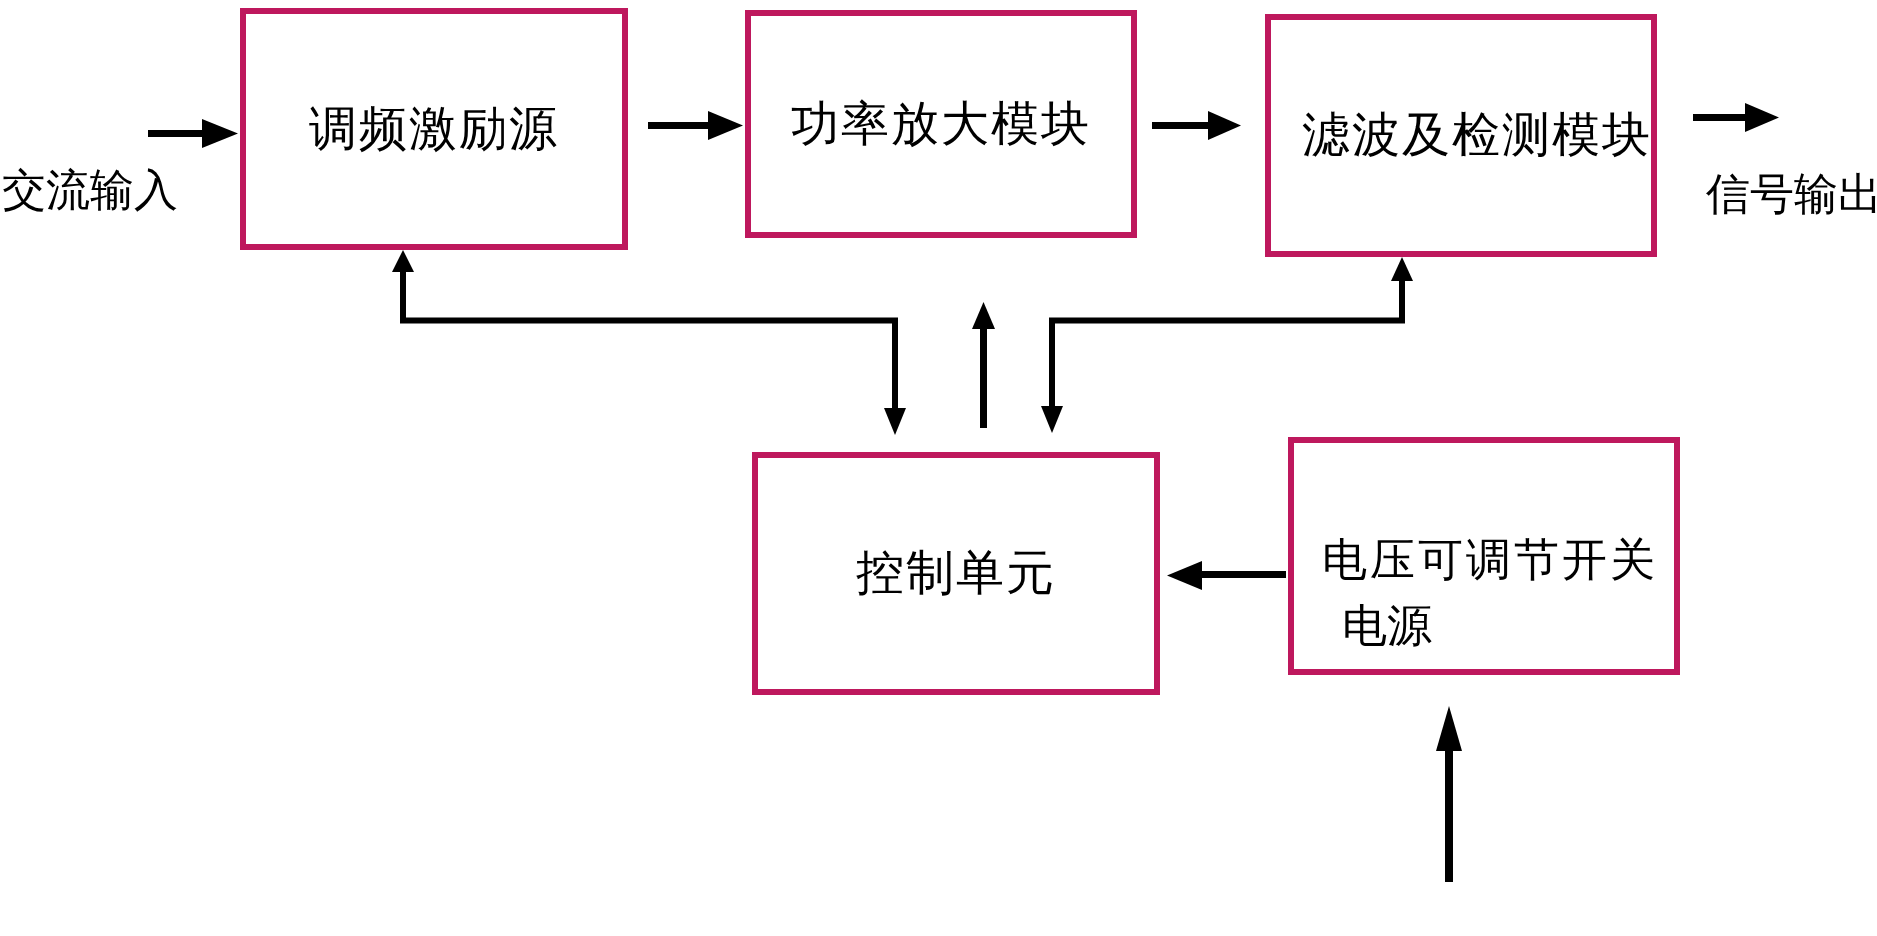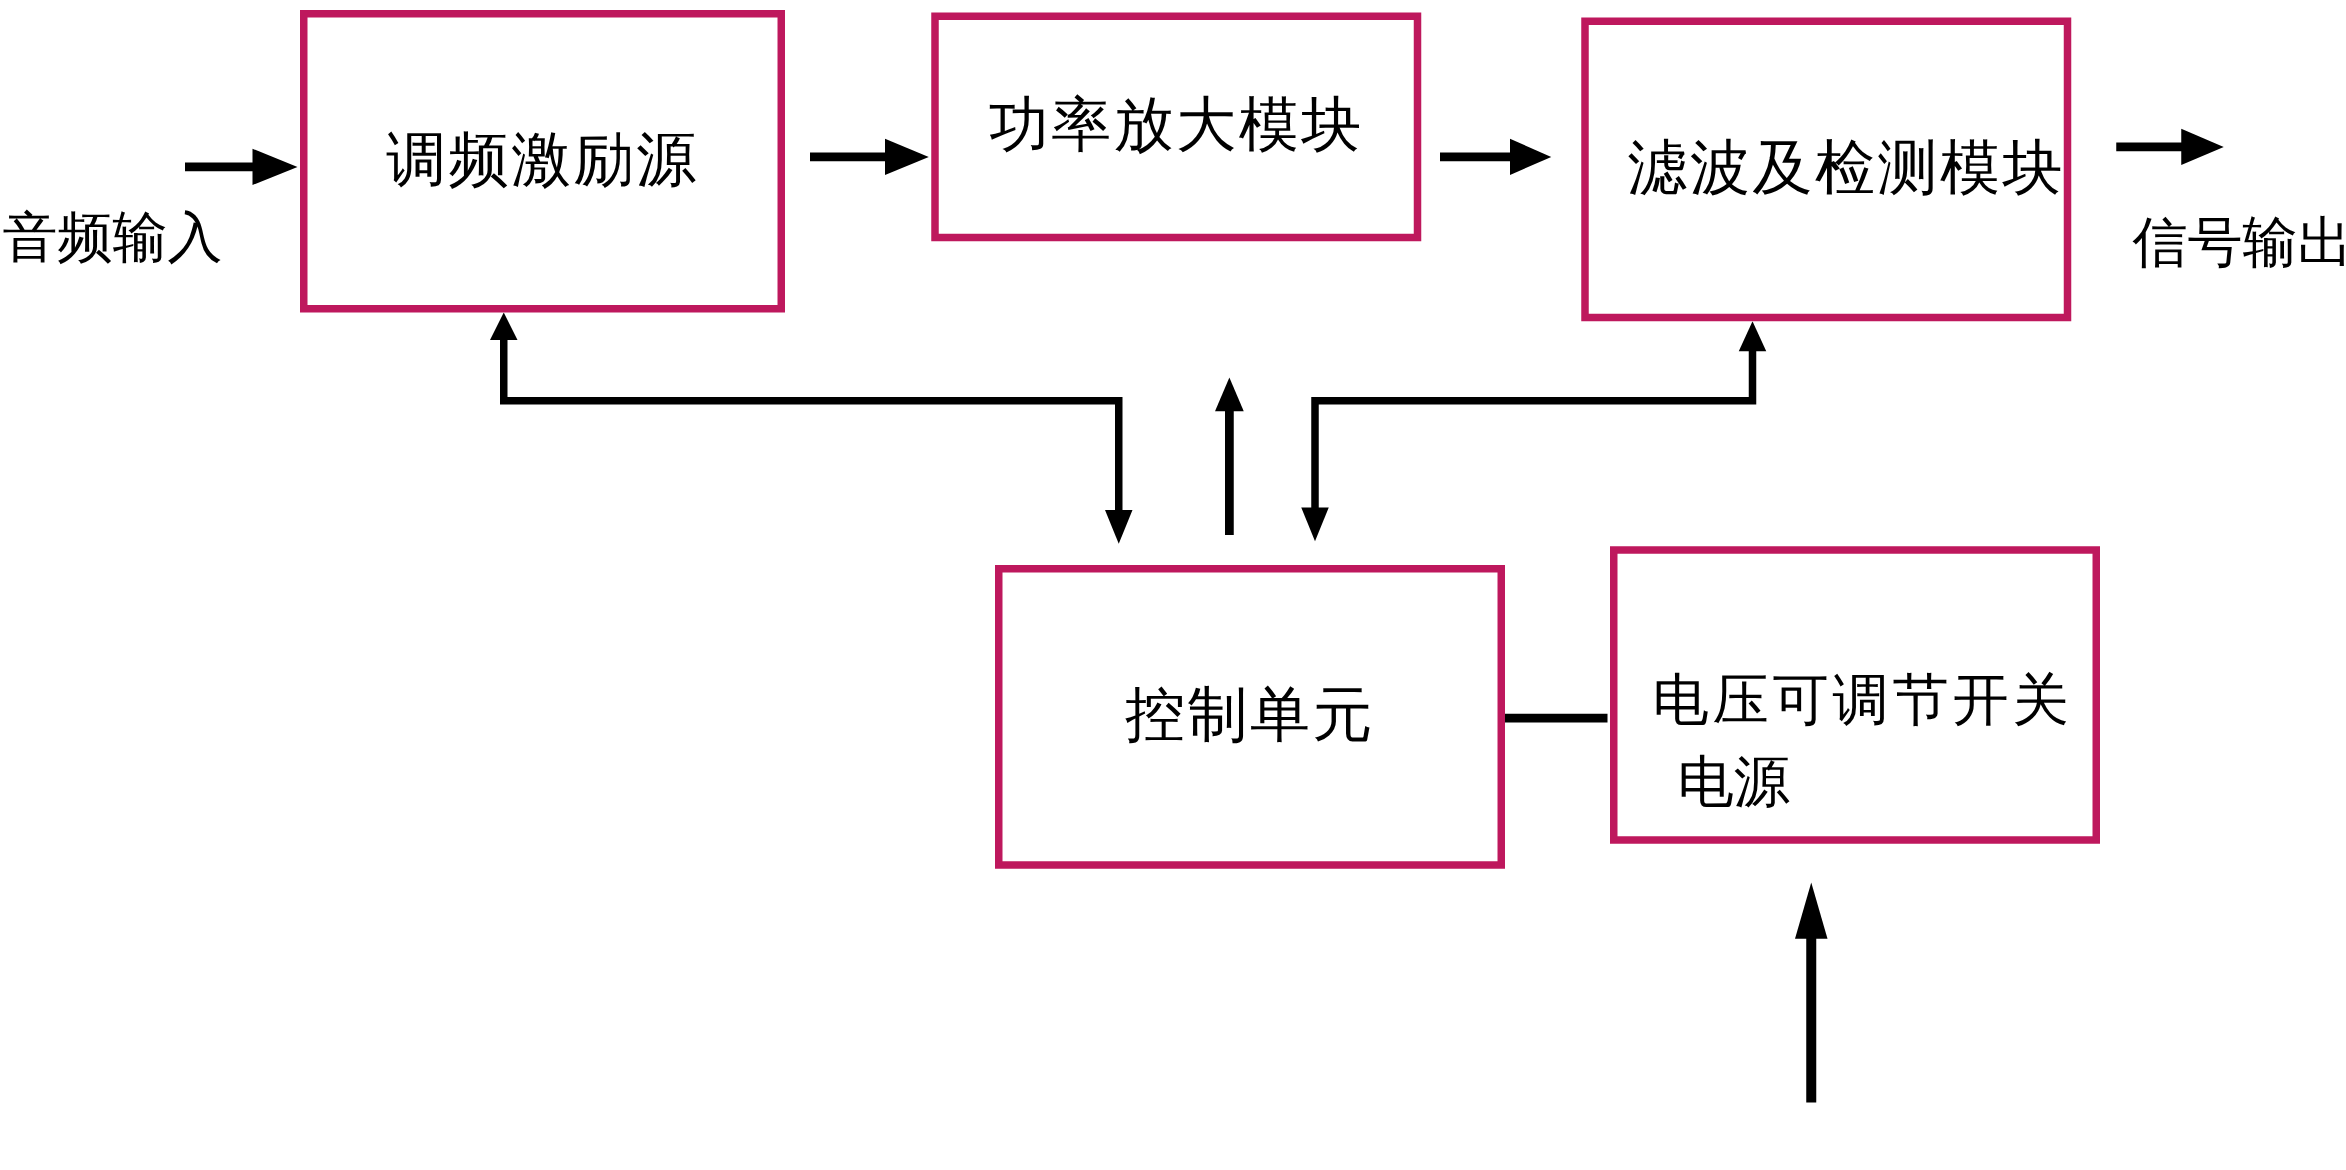--- a/index.html
+++ b/index.html
@@ -32,23 +32,23 @@
     align-items: center;
     justify-content: center;
   }
   .box-title {
     font-size: 48px;
     line-height: 1.1;
     white-space: nowrap;
     letter-spacing: 2px;
   }
   #box-fm      { left: 240px;  top: 8px;   width: 388px; height: 242px; }
-  #box-pa      { left: 745px;  top: 10px;  width: 392px; height: 183px; }
+  #box-pa      { left: 745px;  top: 10px;  width: 392px; height: 228px; }
   #box-filter  { left: 1265px; top: 14px;  width: 392px; height: 243px; padding-left: 32px; }
-  #box-control { left: 752px;  top: 452px; width: 408px; height: 243px; margin-left: 44px; }
+  #box-control { left: 752px;  top: 452px; width: 408px; height: 243px; }
   #box-psu     { left: 1288px; top: 437px; width: 392px; height: 238px;
                  display: block; }
   .psu-text {
     padding: 84px 18px 0 28px;
     font-size: 45px;
     line-height: 66px;
   }
   .psu-line1 { letter-spacing: 3px; white-space: nowrap; }
   .psu-line2 { letter-spacing: 0;   white-space: nowrap; margin-left: 20px; }
   .float-label {
@@ -132,18 +132,18 @@
     <span class="box-title">控制单元</span>
   </div>
 
   <div class="box" id="box-psu">
     <div class="psu-text">
       <div class="psu-line1">电压可调节开关</div>
       <div class="psu-line2">电源</div>
     </div>
   </div>
 
-  <div class="float-label" id="label-audio">音频输入</div>
+  <div class="float-label" id="label-audio">交流输入</div>
 
   <div class="float-label" id="label-signal">信号输出</div>
 
 
 </div>
 
 </body></html>

